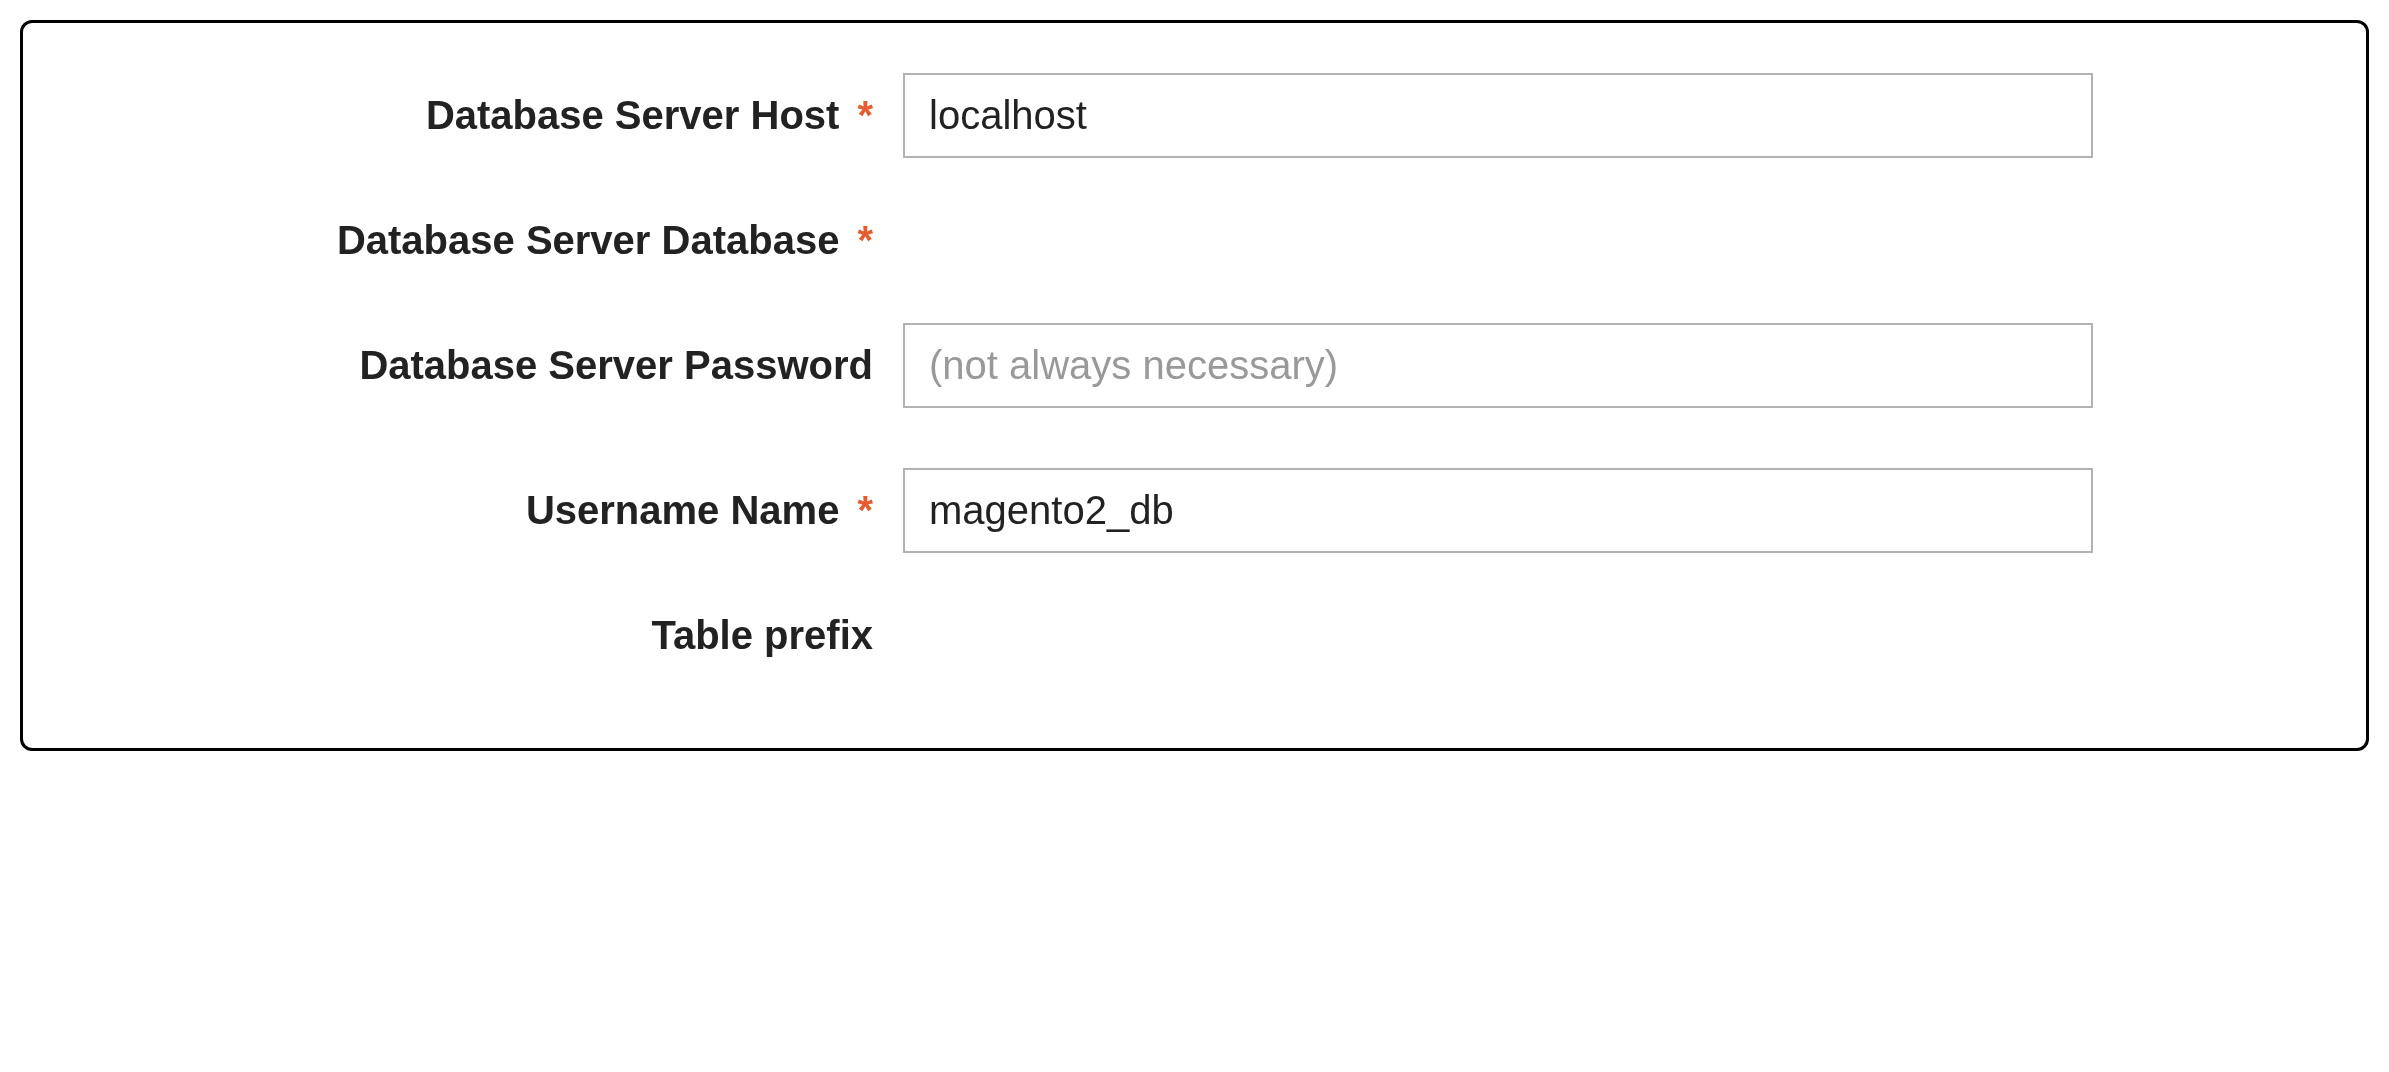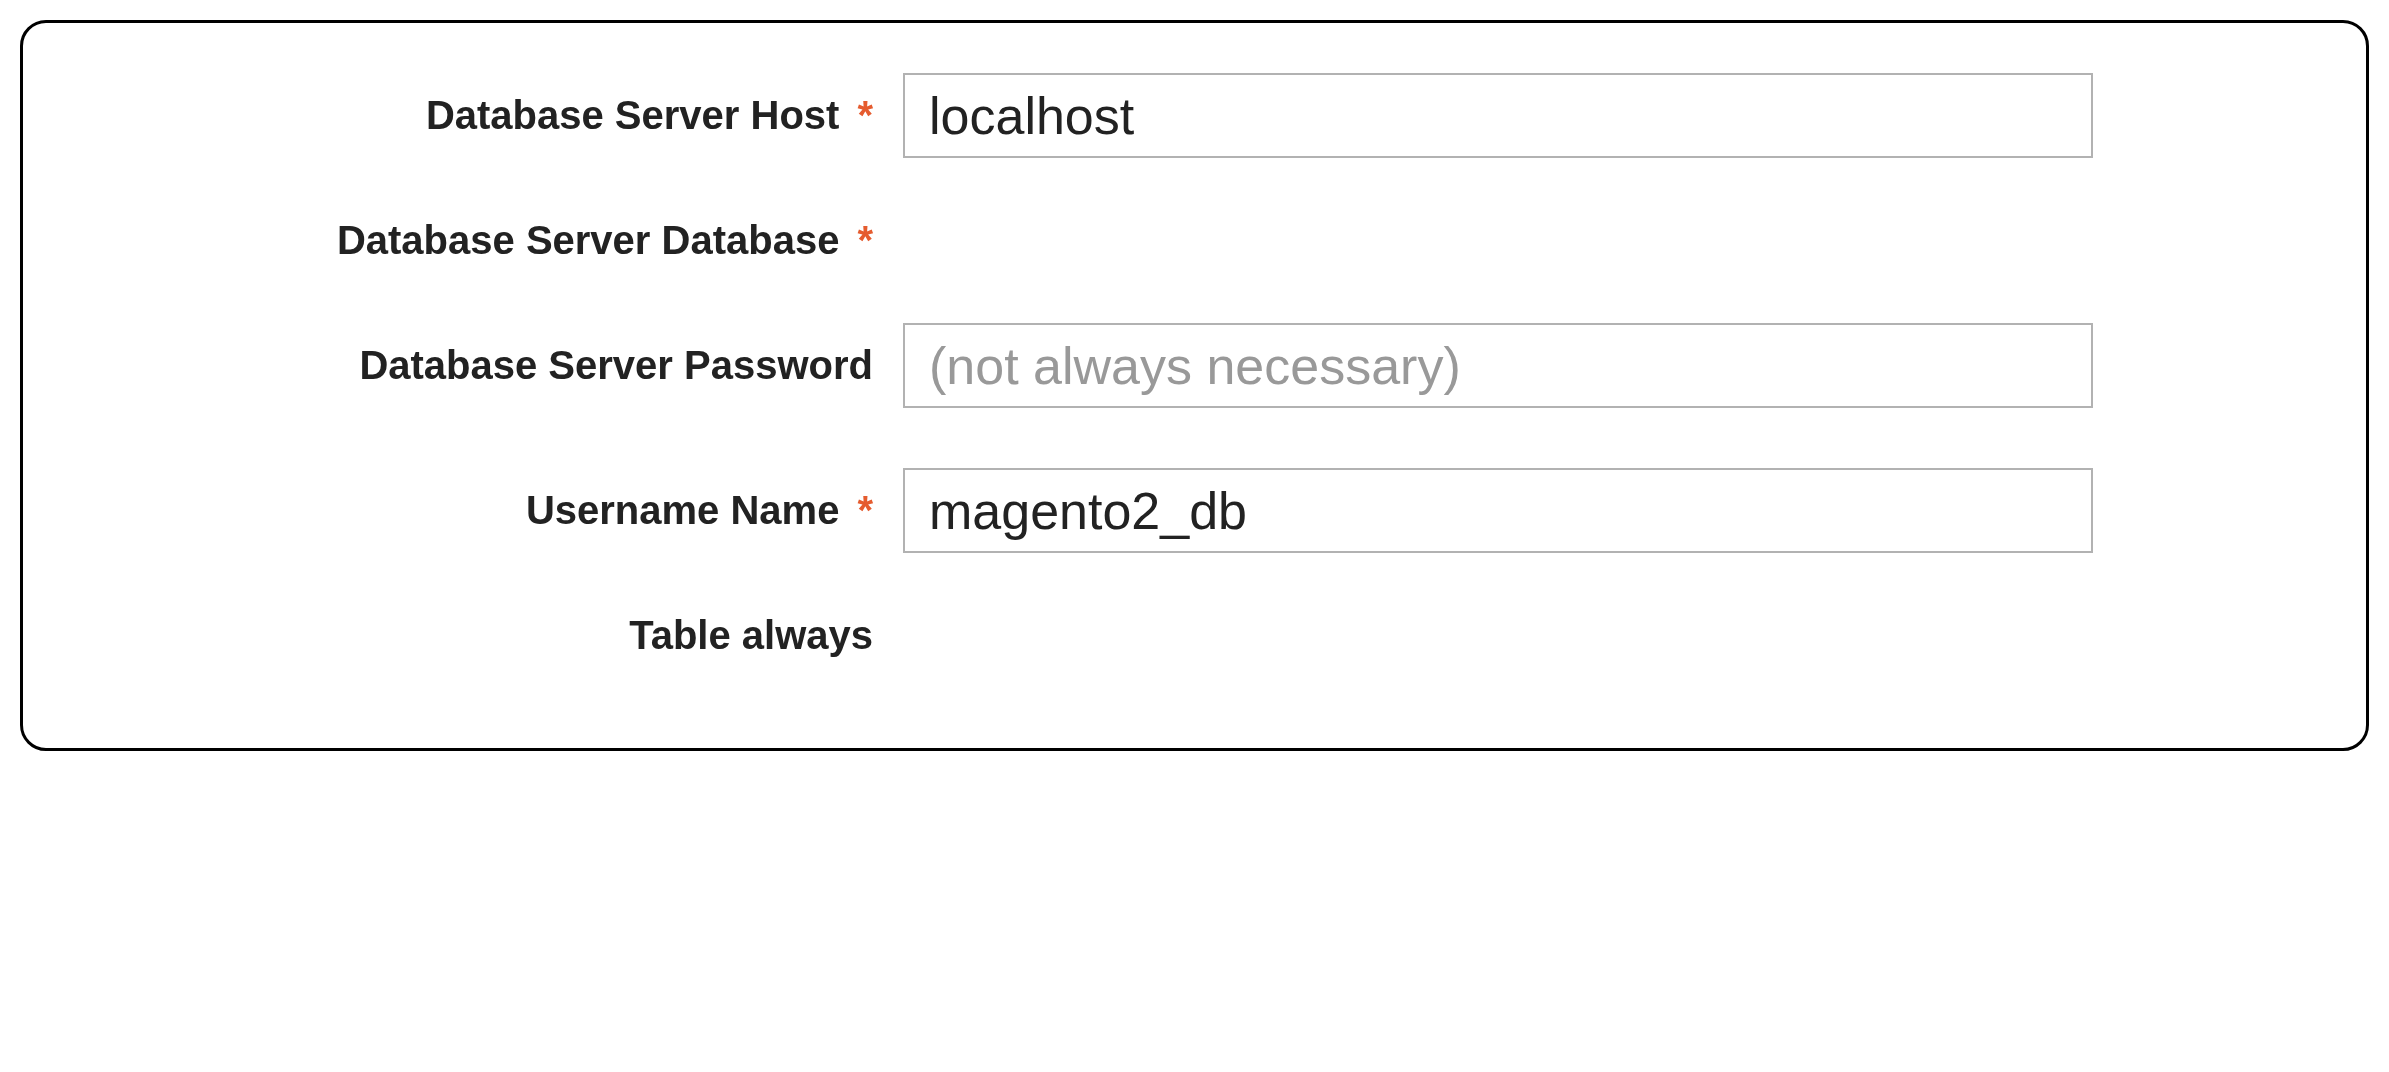--- a/index.html
+++ b/index.html
@@ -7,21 +7,21 @@
       margin: 0;
       padding: 0;
     }
     body {
       font-family: 'Segoe UI', Arial, sans-serif;
       background: #fff;
       padding: 20px;
     }
     .form-container {
       border: 3px solid #000;
-      border-radius: 26px;
+      border-radius: 12px;
       padding: 50px 60px 90px 60px;
       max-width: 2380px;
     }
     .form-row {
       display: flex;
       align-items: center;
       margin-bottom: 60px;
     }
     .form-row:last-child {
       margin-bottom: 0;
@@ -42,21 +42,21 @@
     .required-mark {
       color: #e55c2f;
       font-size: 40px;
       margin-left: 18px;
       font-weight: 700;
     }
     .input-field {
       width: 1190px;
       height: 85px;
       border: 2px solid #b2b2b2;
-      font-size: 52px;
+      font-size: 40px;
       padding: 0 24px;
       color: #222;
       background: #fff;
       font-family: inherit;
     }
     .input-field::placeholder {
       color: #999;
     }
   </style>
 </head>
@@ -89,17 +89,17 @@
   <div class="form-row">
     <div class="label-wrap">
       <span class="field-label">Username Name</span>
       <span class="required-mark">*</span>
     </div>
     <input type="text" class="input-field" value="magento2_db" style="">
   </div>
 
   <div class="form-row">
     <div class="label-wrap">
-      <span class="field-label">Table always</span>
+      <span class="field-label">Table prefix</span>
     </div>
   </div>
 
 </div>
 
 </body></html>

